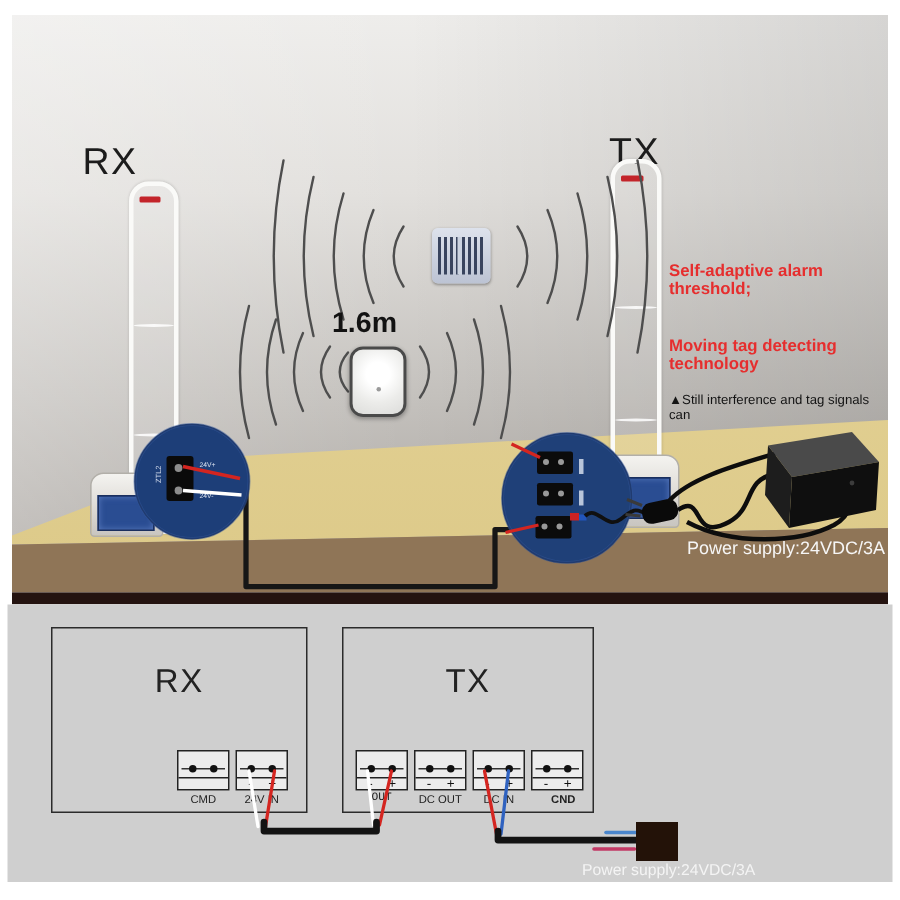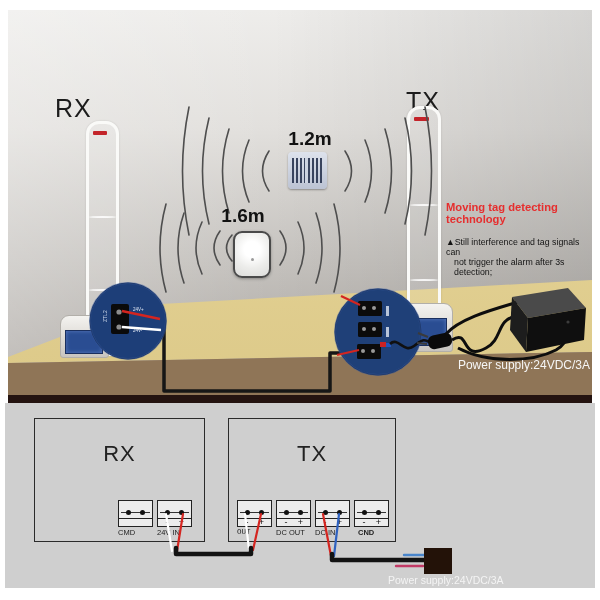--- a/index.html
+++ b/index.html
@@ -45,21 +45,21 @@
   #diagram-bg{position:absolute;left:5px;top:0;width:590px;height:185px;background:#cfcfcf;}
   .wbox{position:absolute;top:15px;height:122px;border:1.5px solid #2b2b2b;}
   .wbox-title{position:absolute;left:0;right:0;top:22px;text-align:center;font-size:22px;color:#222;font-weight:500;letter-spacing:1px;}
   .tblock{position:absolute;top:97px;height:27px;width:35px;background:#ececec;border:1px solid #222;box-sizing:border-box;}
   .tblock .dotline{position:absolute;left:2px;right:2px;top:11px;height:1.2px;background:#333;}
   .tblock .tdot{position:absolute;top:8.5px;width:5px;height:5px;border-radius:50%;background:#111;}
   .tblock .d1{left:21%;} .tblock .d2{left:64%;}
   .tblock .divider{position:absolute;left:0;right:0;top:16.5px;height:1px;background:#222;}
   .tblock .sgn{position:absolute;top:16px;width:10px;text-align:center;font-size:9px;color:#111;line-height:10px;}
   .tblock .s1{left:12%;} .tblock .s2{left:56%;}
-  .tlabel{position:absolute;top:125px;font-size:7.5px;color:#222;text-align:left;white-space:nowrap;}
+  .tlabel{position:absolute;top:125px;font-size:7.5px;color:#222;text-align:center;white-space:nowrap;}
   #psu-label-diag{position:absolute;left:388px;top:171px;font-size:10.5px;color:#f4f4f4;}
   svg{position:absolute;left:0;top:0;}
 </style>
 </head>
 <body>
 
 <div id="photo">
   <div id="wall"></div>
   <div id="wall-shade"></div>
   <div id="floor"></div>
@@ -158,34 +158,33 @@
     </g>
 
     <g>
       <polygon points="504,287 560,278 578,298 520,308" fill="#4a4a4a"></polygon>
       <polygon points="520,308 578,298 576,330 518,342" fill="#0f0f0f"></polygon>
       <polygon points="504,287 520,308 518,342 502,320" fill="#1d1d1d"></polygon>
       <circle cx="560" cy="312" r="1.6" fill="#3c3c3c"></circle>
     </g>
   </svg>
 
-  <div class="dist-label" style="left:262px;top:118px;">1.2m</div>
   <div id="tag1">
     <div class="stripes"></div>
     <div class="gap"></div>
   </div>
   <div class="dist-label" style="left:195px;top:195px;">1.6m</div>
   <div id="tag2">
     <div class="dot"></div>
   </div>
 
   <div id="features">
+    <div class="feat-h">Self-adaptive alarm threshold;</div>
     <div class="feat-h" style="margin-top:26px;">Moving tag detecting technology</div>
     <div class="feat-b" style="margin-top:12px;"><span>▲</span><span>Still interference and tag signals can</span></div>
-    <div class="feat-b indent">not trigger the alarm after 3s detection;</div>
   </div>
 
   <div id="psu-label-photo">Power supply:24VDC/3A</div>
 </div>
 
 <div id="diagram">
   <div id="diagram-bg"></div>
 
   <div class="wbox" style="left:34px;width:169px;">
     <div class="wbox-title">RX</div>

